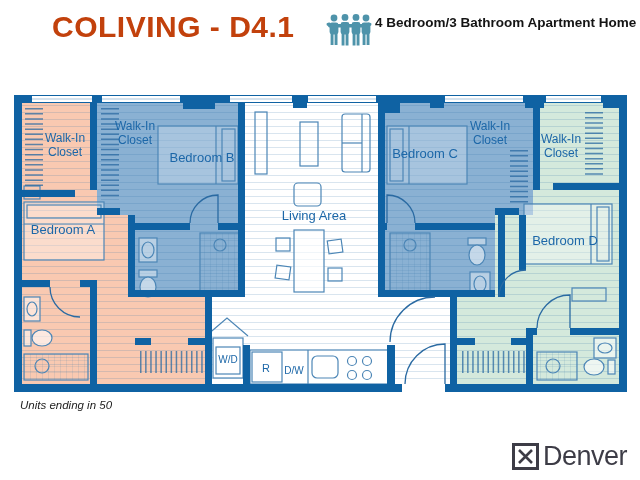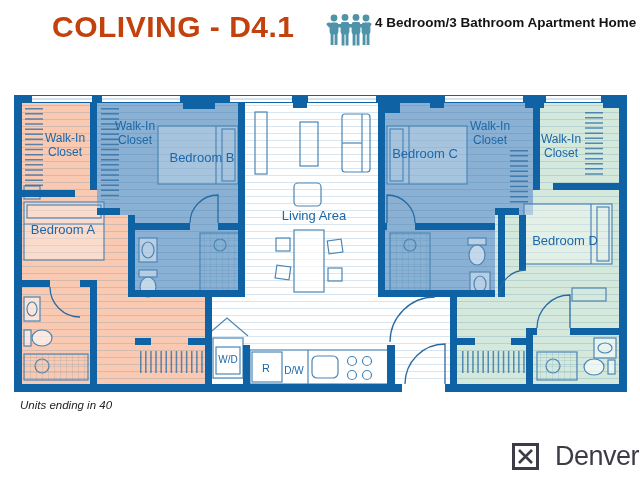--- a/index.html
+++ b/index.html
@@ -2,21 +2,21 @@
 <html><head>
 <meta charset="utf-8">
 <style>
   html,body{margin:0;padding:0;background:#ffffff;}
   body{width:640px;height:480px;position:relative;font-family:"Liberation Sans",sans-serif;overflow:hidden;}
   .title{position:absolute;left:8px;top:10px;font-size:30px;font-weight:bold;color:#c2410c;letter-spacing:.5px;white-space:nowrap;margin-left:44px;}
   .people-icon{position:absolute;left:326px;top:11px;}
   .tagline{position:absolute;left:375px;top:13px;font-size:13.5px;font-weight:bold;color:#141414;line-height:19px;white-space:nowrap;}
   .plan{position:absolute;left:0;top:0;}
   .note{position:absolute;left:20px;top:399px;font-size:11.5px;font-style:italic;color:#222;}
-  .brand{position:absolute;left:512px;top:441px;display:flex;align-items:center;gap:16px;color:#3d3c46;text-align:center;}
+  .brand{position:absolute;left:512px;top:441px;display:flex;align-items:center;gap:4px;color:#3d3c46;text-align:center;}
   .brand .xbox{width:21px;height:21px;border:3px solid #3d3c46;display:flex;align-items:center;justify-content:center;}
   .brand .name{font-size:27px;letter-spacing:-.5px;}
   text{font-family:"Liberation Sans",sans-serif;}
   .clbl{font-size:12px;text-anchor:middle;}
   .rlbl{font-size:13px;text-anchor:middle;}
   .albl{font-size:10px;text-anchor:middle;}
 </style>
 </head>
 <body>
 
@@ -276,21 +276,21 @@
     <text class="rlbl" x="202" y="162">Bedroom B</text>
     <text class="rlbl" x="425" y="158">Bedroom C</text>
     <text class="rlbl" x="565" y="245">Bedroom D</text>
     <text class="rlbl" x="314" y="220">Living Area</text>
     <text class="albl" x="228" y="363">W/D</text>
     <text class="albl" x="266" y="372" style="font-size:11px">R</text>
     <text class="albl" x="294" y="374">D/W</text>
   </g>
 </svg>
 
-<div class="note">Units ending in 40</div>
+<div class="note">Units ending in 50</div>
 
 <div class="brand">
   <div class="xbox">
     <svg width="15" height="15" viewBox="0 0 15 15">
         <path d="M1,1 L14,14 M14,1 L1,14" stroke="#3d3c46" stroke-width="2.6" fill="none"></path>
       </svg>
   </div>
   <div class="name">Denver</div>
 </div>
 

